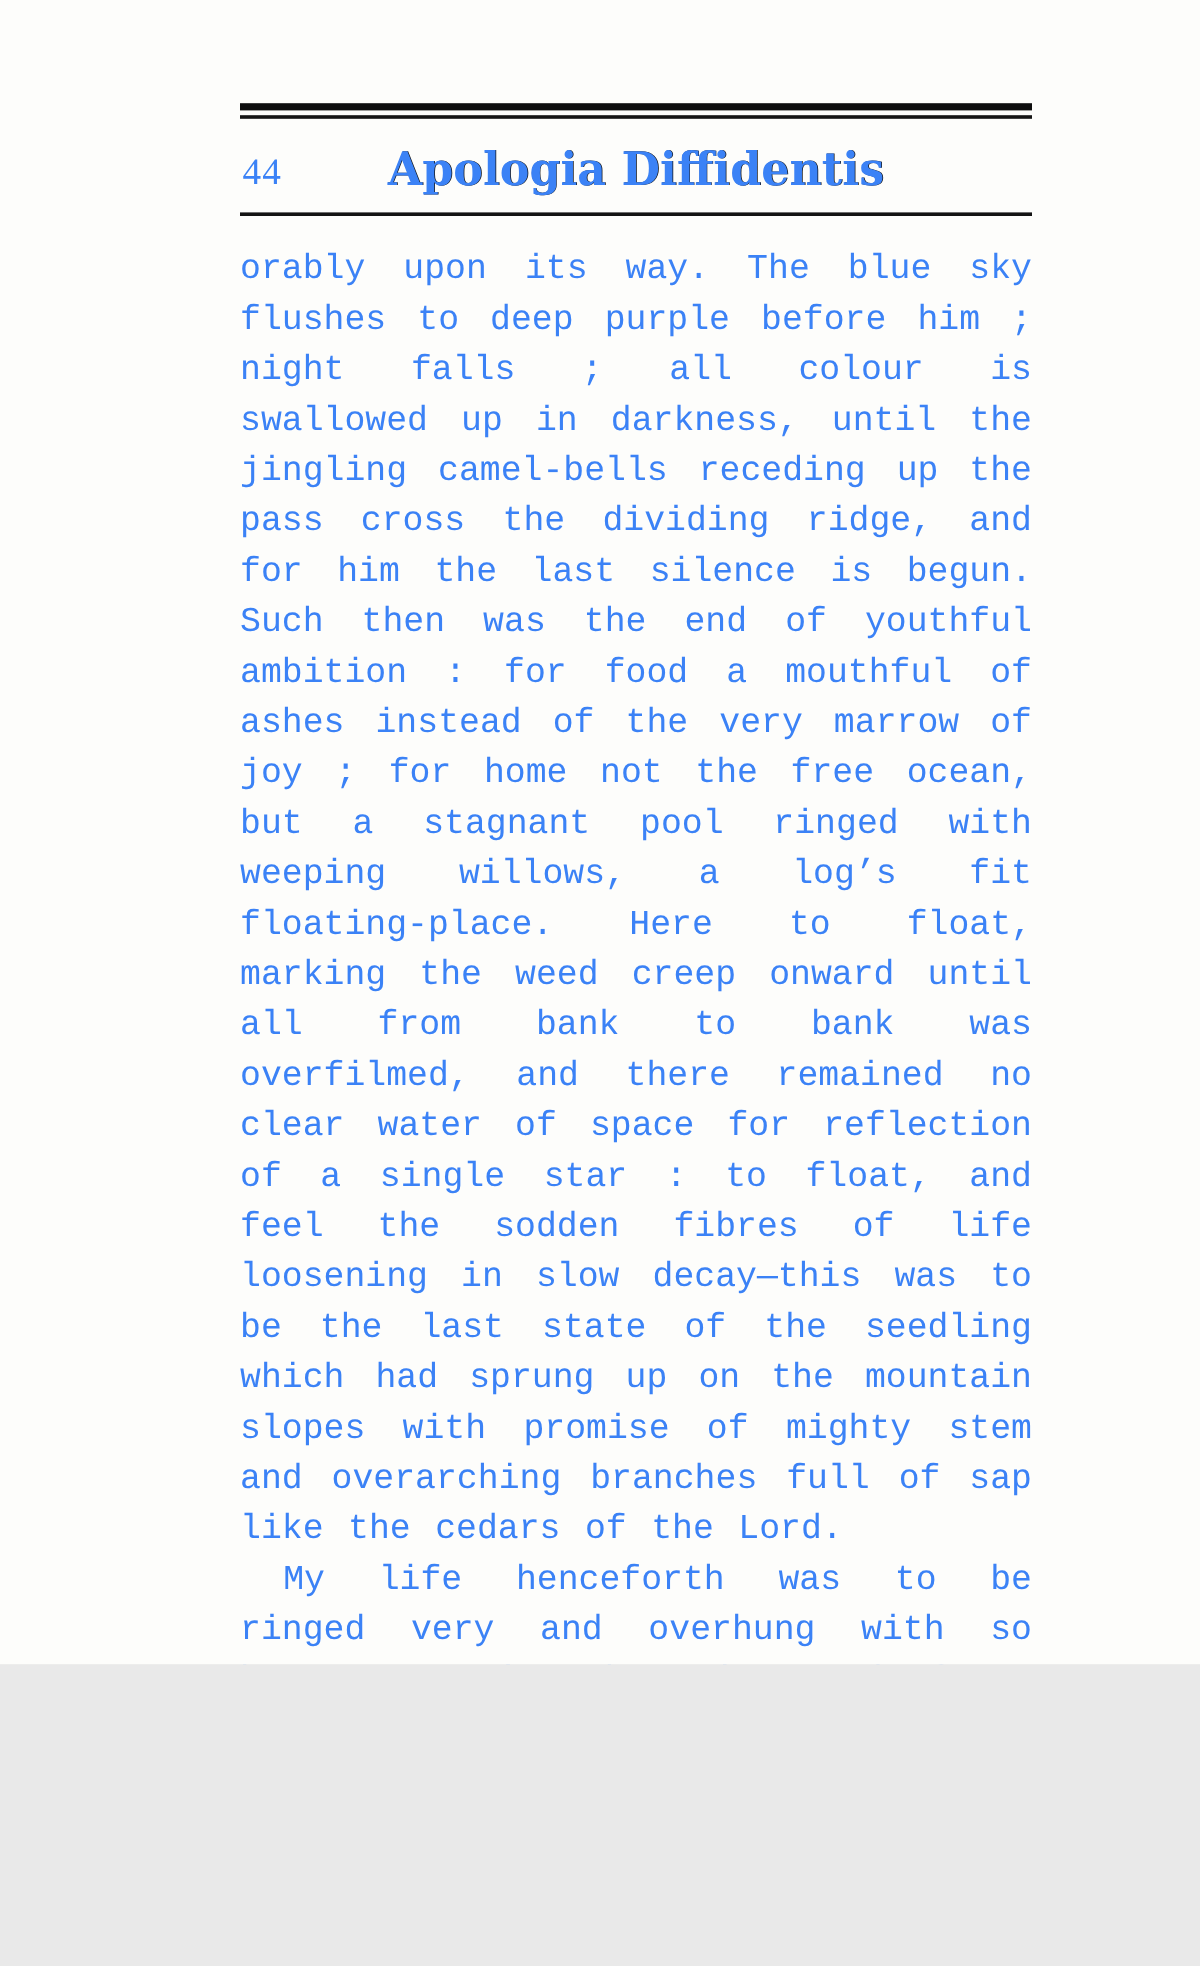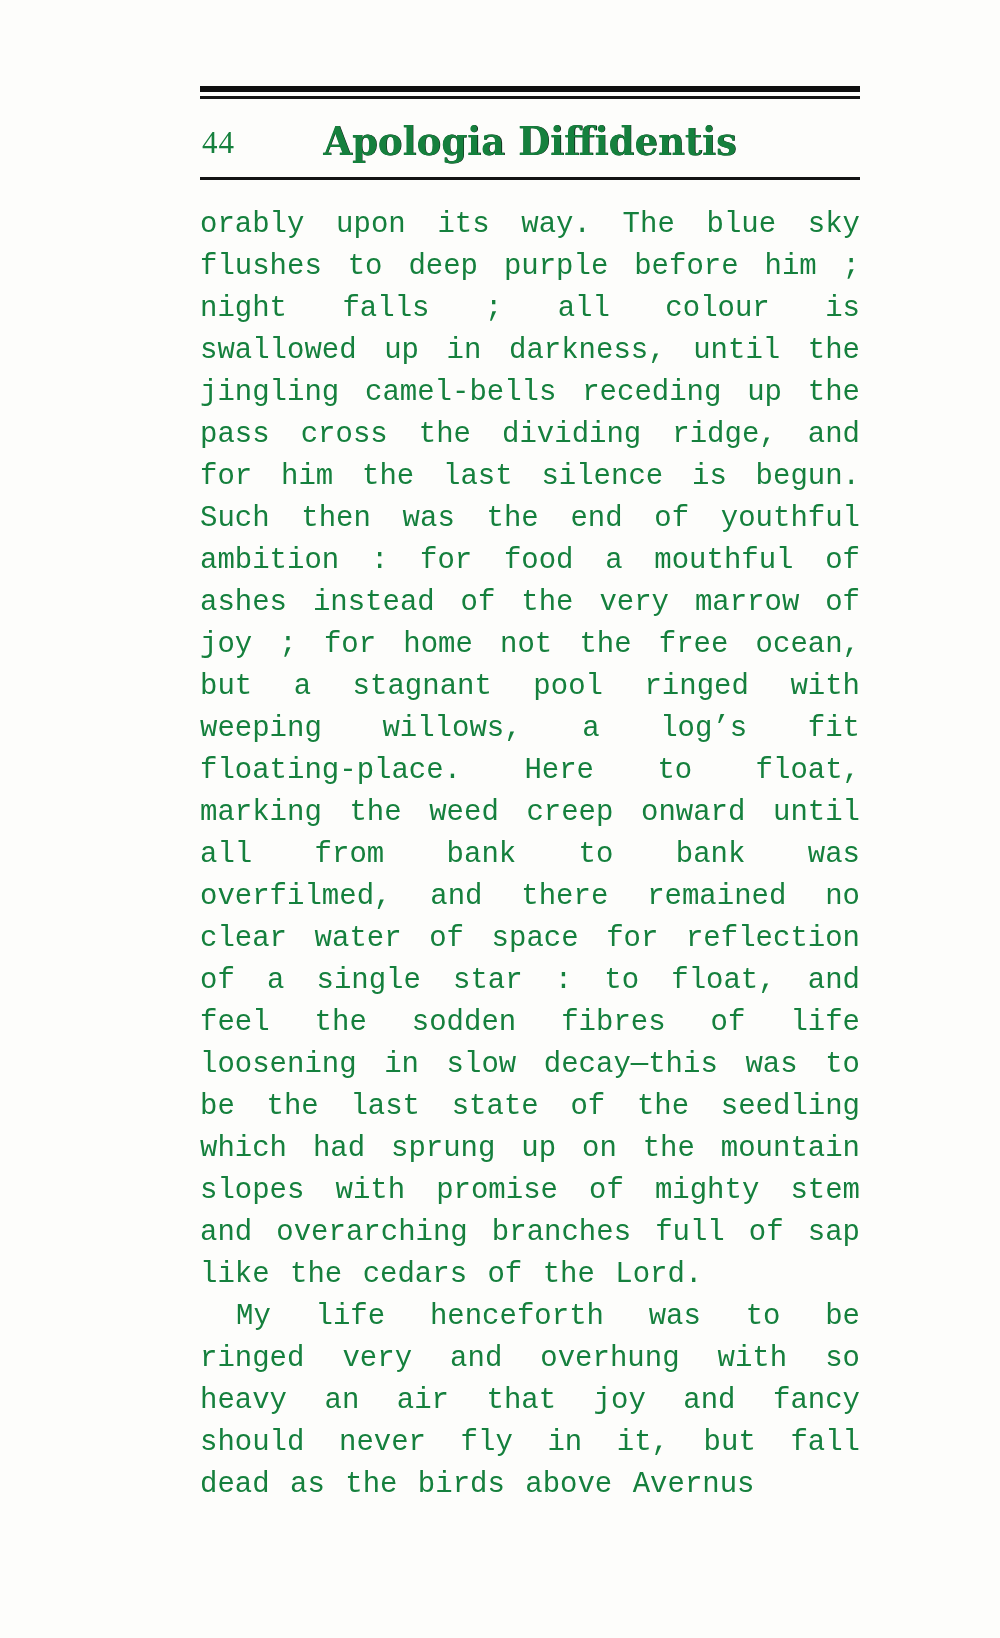--- a/index.html
+++ b/index.html
@@ -3,24 +3,24 @@
 <meta charset="utf-8">
 <style>
   html, body {
     margin: 0;
     padding: 0;
     background: #e9e9e9;
   }
   .page {
     position: relative;
     width: 1000px;
-    height: 1638px;
+    height: 1387px;
     margin: 0 auto;
     background: #fdfdfb;
-    color: #15803d;
+    color: #3b82f6;
     font-family: "Liberation Serif", "DejaVu Serif", serif;
     overflow: hidden;
   }
   .text-block {
     position: absolute;
     left: 200px;
     top: 86px;
     width: 660px;
   }
   

